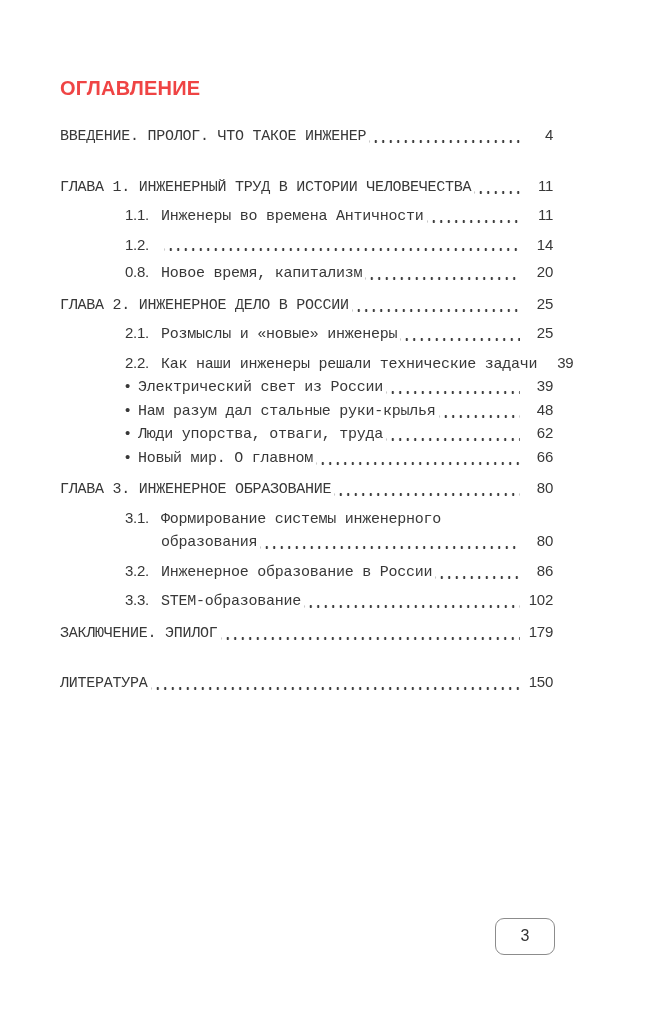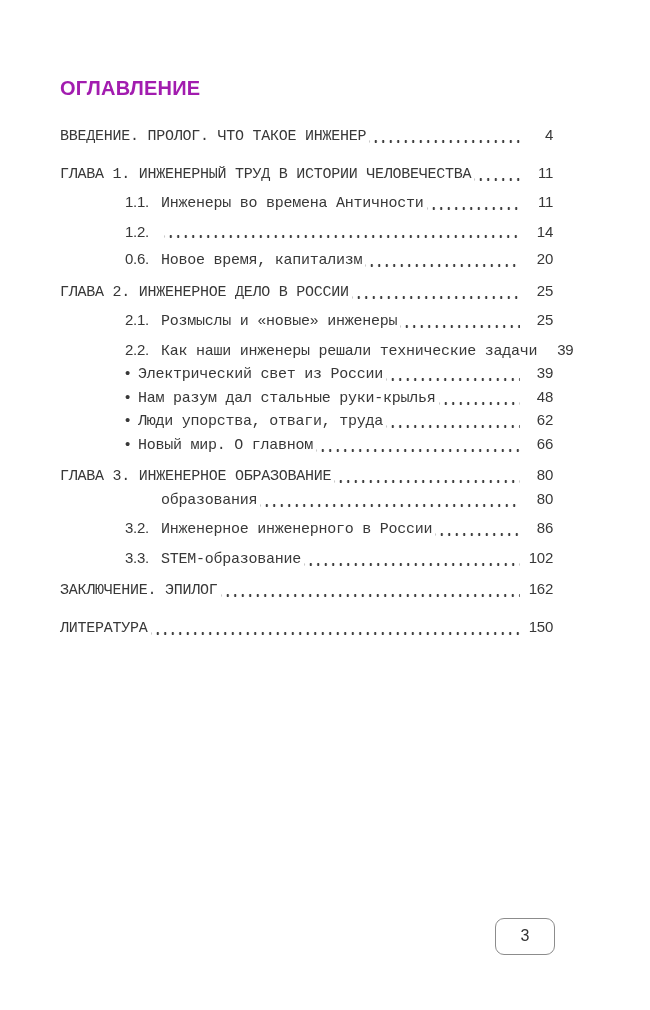--- a/index.html
+++ b/index.html
@@ -10,42 +10,42 @@
     color: #383838;
     position: relative;
     overflow: hidden;
   }
   .page { position: absolute; inset: 0; background: #ffffff; }
 
   .toc-title {
     position: absolute; left: 60px; top: 76px;
     margin: 0;
     font-size: 20px; line-height: 24px;
-    font-weight: 700; color: #a21caf;
+    font-weight: 700; color: #ef4444;
     letter-spacing: 0.2px;
   }
 
   .toc {
     position: absolute; left: 60px; top: 124px;
     width: 493px;
     font-size: 15px;
   }
 
   .row {
     display: flex;
     align-items: baseline;
     line-height: 21.5px;
     letter-spacing: -0.25px;
   }
   .row.sub     { padding-left: 65px; margin-top: 6px; }
   .row.subcont { padding-left: 101px; }
   .row.bullet  { padding-left: 65px; }
 
   .gap-para  { margin-top: 8px; }
-  .gap-large { margin-top: 14px; }
+  .gap-large { margin-top: 27px; }
 
   .num         { flex: 0 0 36px; white-space: nowrap; }
   .bullet-char { flex: 0 0 13px; }
   .label       { flex: 0 1 auto; white-space: nowrap; font-family: Liberation Mono, monospace; }
 
   .leader {
     flex: 1 1 12px;
     min-width: 0;
     align-self: stretch;
     margin: 0 3px;
@@ -99,21 +99,21 @@
         <span class="label">Инженеры во времена Античности</span>
         <span class="leader"></span>
         <span class="pagecol">11</span>
       </div>
       <div class="row sub">
         <span class="num">1.2.</span>
         <span class="leader"></span>
         <span class="pagecol">14</span>
       </div>
       <div class="row sub">
-        <span class="num">0.6.</span>
+        <span class="num">0.8.</span>
         <span class="label">Новое время, капитализм</span>
         <span class="leader"></span>
         <span class="pagecol">20</span>
       </div>
       <div class="row main gap-para">
         <span class="label">ГЛАВА 2. ИНЖЕНЕРНОЕ ДЕЛО В РОССИИ</span>
         <span class="leader"></span>
         <span class="pagecol">25</span>
       </div>
       <div class="row sub">
@@ -150,41 +150,47 @@
         <span class="bullet-char">•</span>
         <span class="label">Новый мир. О главном</span>
         <span class="leader"></span>
         <span class="pagecol">66</span>
       </div>
       <div class="row main gap-para">
         <span class="label">ГЛАВА 3. ИНЖЕНЕРНОЕ ОБРАЗОВАНИЕ</span>
         <span class="leader"></span>
         <span class="pagecol">80</span>
       </div>
+      <div class="row sub">
+        <span class="num">3.1.</span>
+        <span class="label">Формирование системы инженерного</span>
+        <span class="leader no-dots"></span>
+        <span class="pagecol"></span>
+      </div>
       <div class="row subcont">
         <span class="label">образования</span>
         <span class="leader"></span>
         <span class="pagecol">80</span>
       </div>
       <div class="row sub">
         <span class="num">3.2.</span>
-        <span class="label">Инженерное инженерного в России</span>
+        <span class="label">Инженерное образование в России</span>
         <span class="leader"></span>
         <span class="pagecol">86</span>
       </div>
       <div class="row sub">
         <span class="num">3.3.</span>
         <span class="label">STEM-образование</span>
         <span class="leader"></span>
         <span class="pagecol">102</span>
       </div>
       <div class="row main gap-para">
         <span class="label">ЗАКЛЮЧЕНИЕ. ЭПИЛОГ</span>
         <span class="leader"></span>
-        <span class="pagecol">162</span>
+        <span class="pagecol">179</span>
       </div>
       <div class="row main gap-large">
         <span class="label">ЛИТЕРАТУРА</span>
         <span class="leader"></span>
         <span class="pagecol">150</span>
       </div>
     </div>
 
   <div class="folio">
     <span>3</span>

